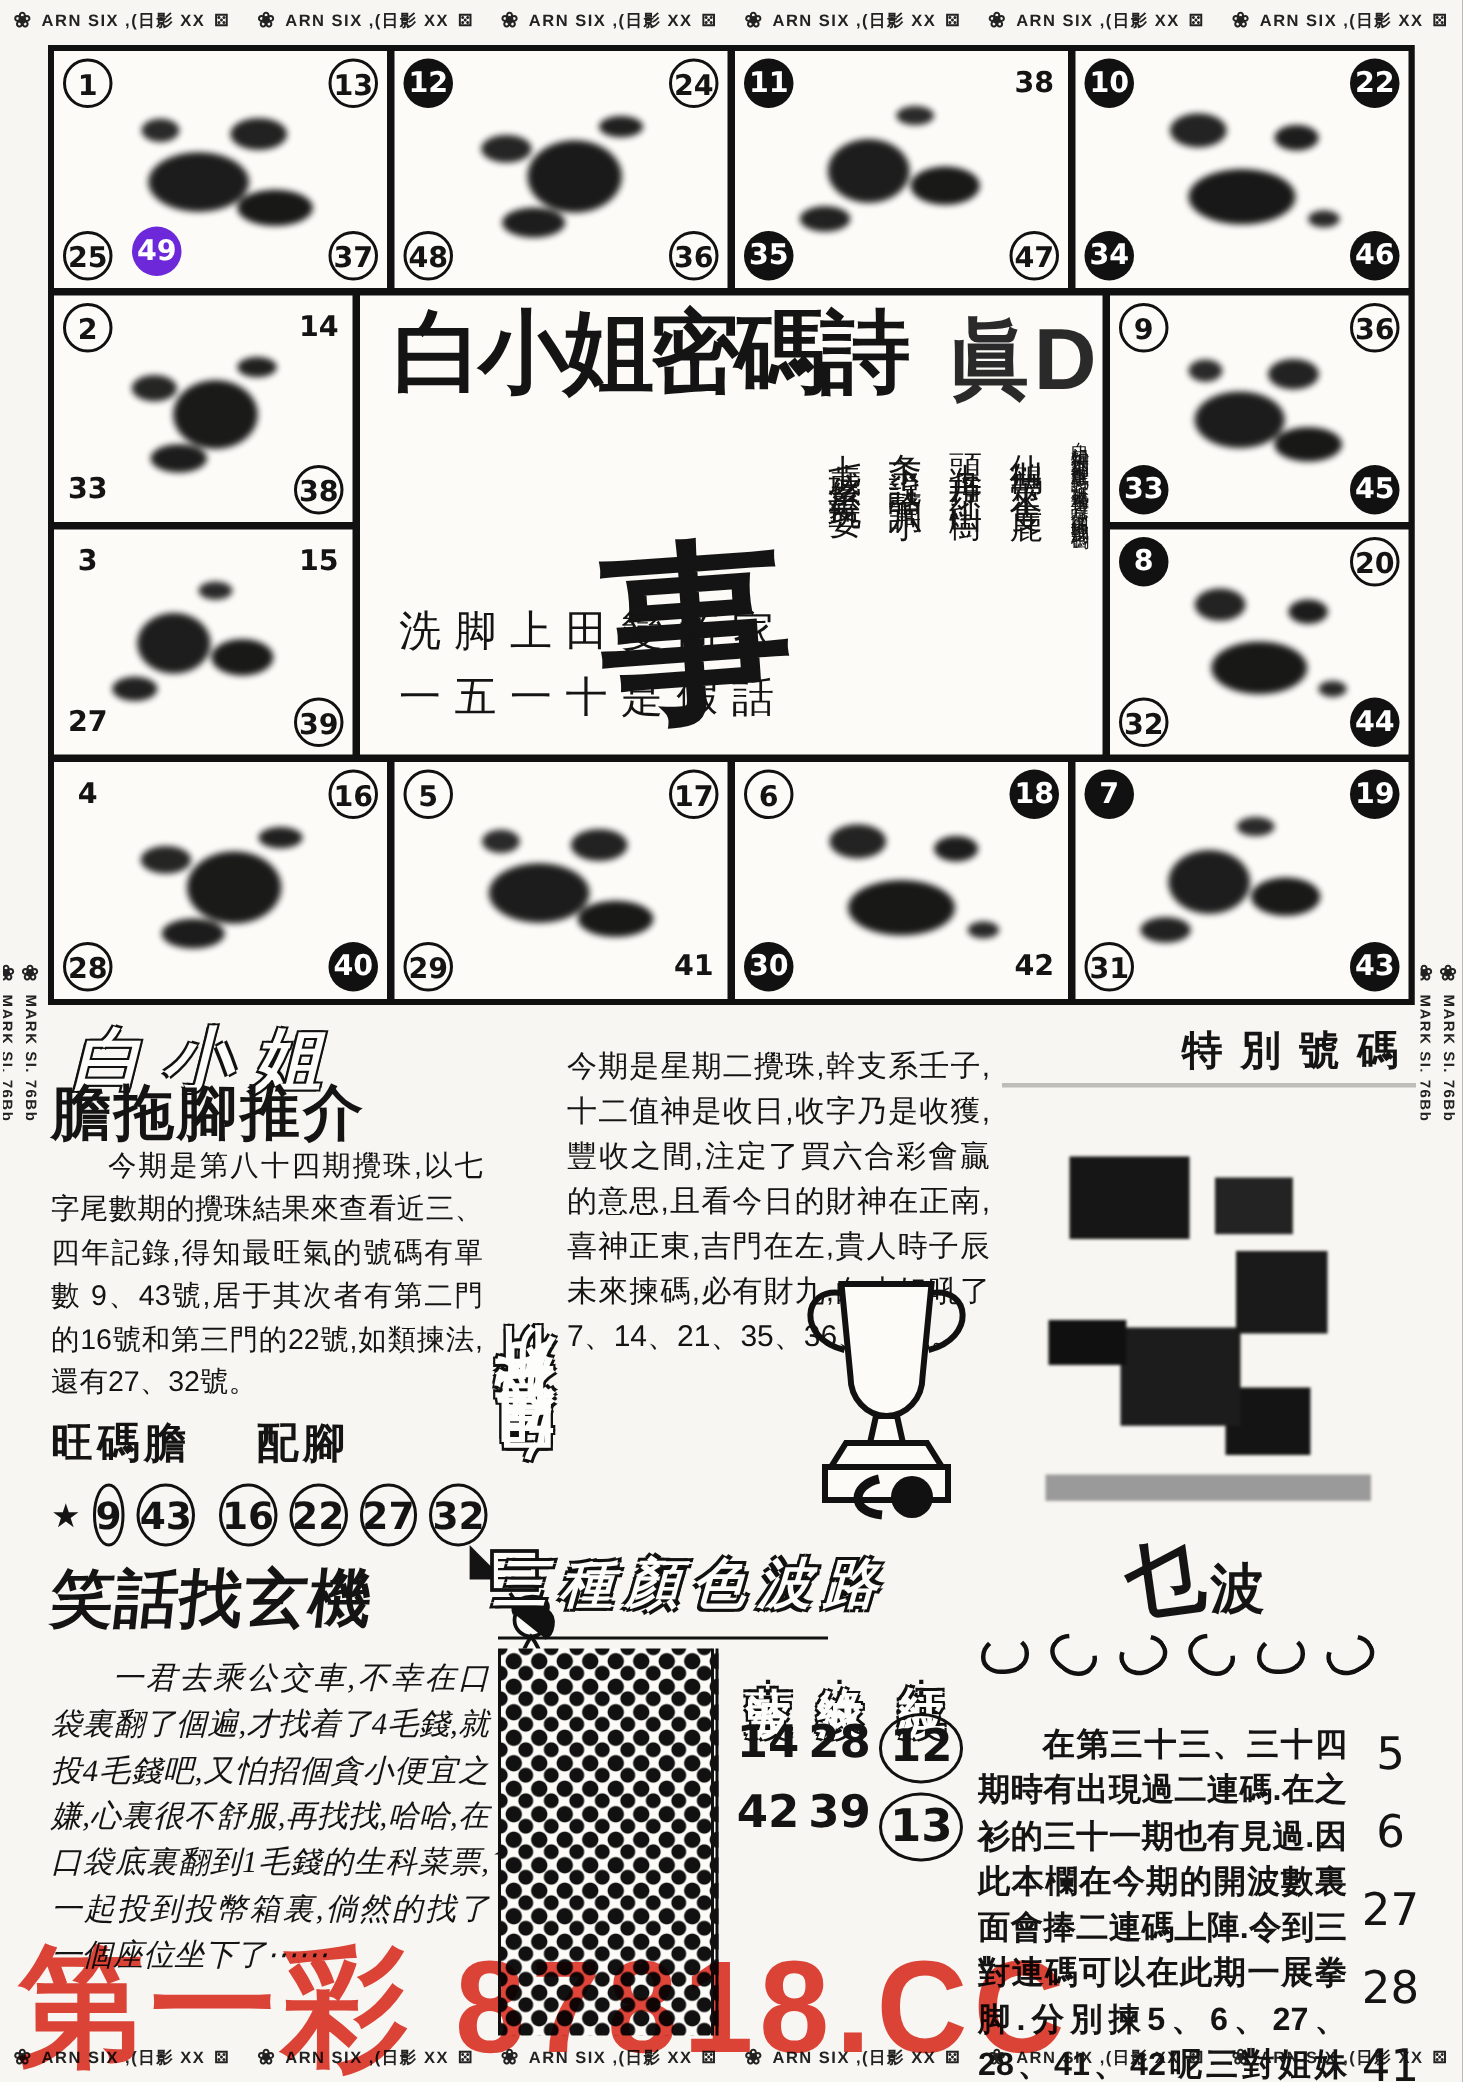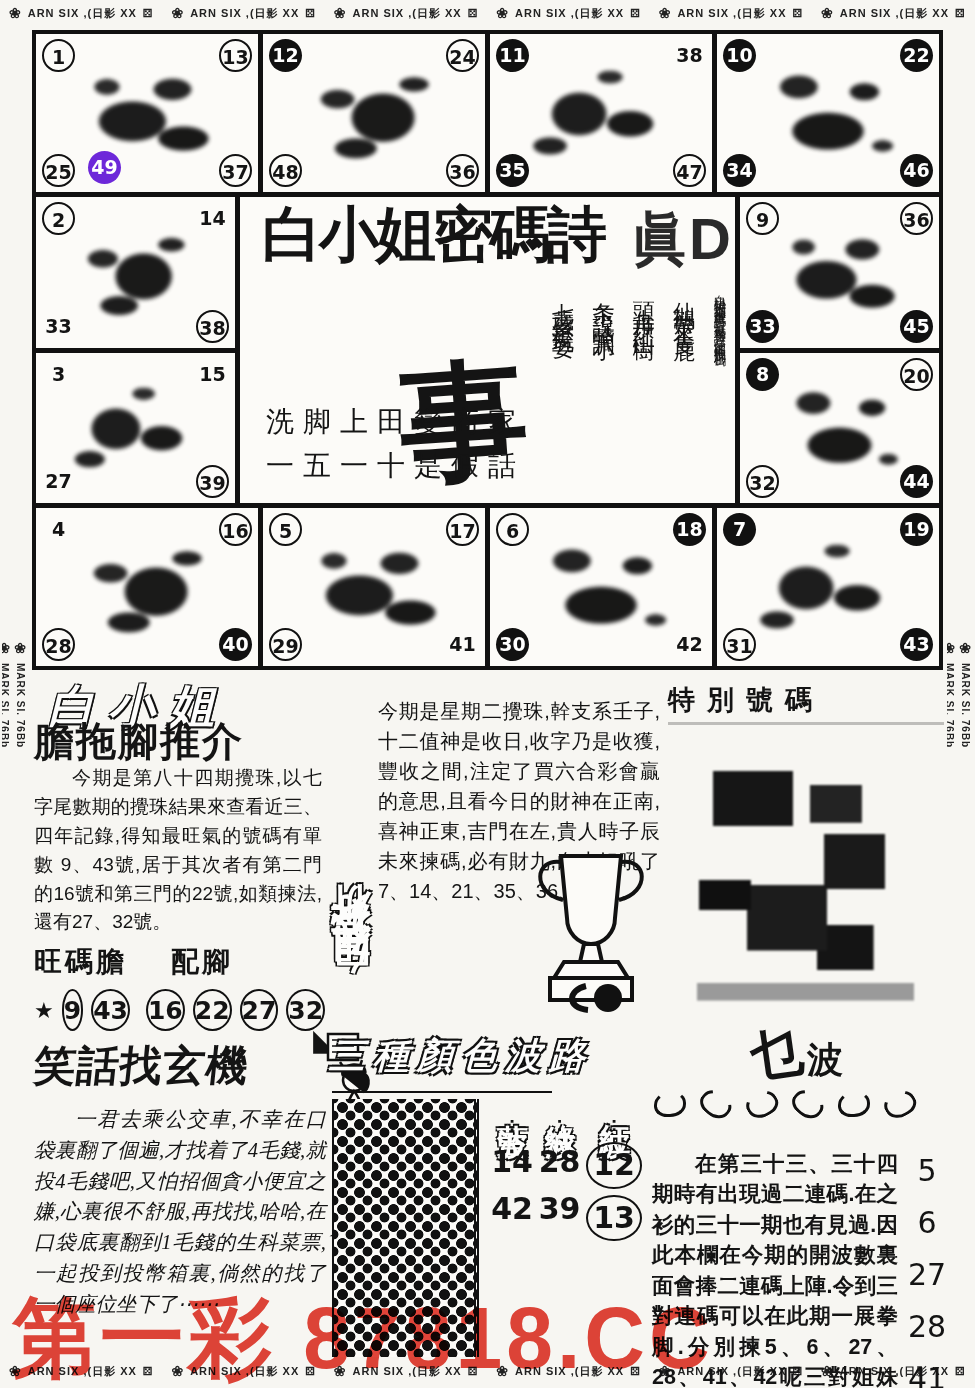--- a/index.html
+++ b/index.html
@@ -82,21 +82,21 @@
   .star{font-size:22px;margin-top:2px;}
   .arrow-flag{position:absolute;right:-14px;bottom:-26px;font-size:30px;}
   .sec-analysis{position:absolute;left:330px;top:676px;width:330px;}
   .ana-wrap{display:flex;gap:8px;}
   .ana-head{writing-mode:vertical-rl;font-size:40px;font-weight:900;letter-spacing:10px;
             line-height:1;height:330px;transform:rotate(180deg);}
   .ana-body{flex:1;font-size:20px;line-height:1.5;text-align:justify;}
   .trophy{position:absolute;right:-6px;bottom:-12px;}
   .sec-special{position:absolute;left:668px;top:682px;width:276px;}
   .spec-head{font-size:27px;font-weight:bold;font-family:"Liberation Serif",serif;
-             letter-spacing:12px;text-align:left;border-bottom:3px solid rgba(20,20,20,.25);
+             letter-spacing:12px;text-align:right;border-bottom:3px solid rgba(20,20,20,.25);
              padding-bottom:4px;}
   .blotch{margin:26px auto 0;width:236px;height:252px;background-repeat:no-repeat;filter:blur(1.2px);
     background-image:
       linear-gradient(#161616,#161616),linear-gradient(#232323,#232323),
       linear-gradient(#1a1a1a,#1a1a1a),linear-gradient(#101010,#101010),
       linear-gradient(#1c1c1c,#1c1c1c),linear-gradient(#141414,#141414),
       linear-gradient(#9a9a9a,#9a9a9a);
     background-position:16% 10%,66% 16%,78% 42%,6% 58%,38% 72%,72% 84%,50% 99%;
     background-size:34% 22%,22% 15%,26% 22%,22% 12%,34% 26%,24% 18%,92% 7%;}
   

